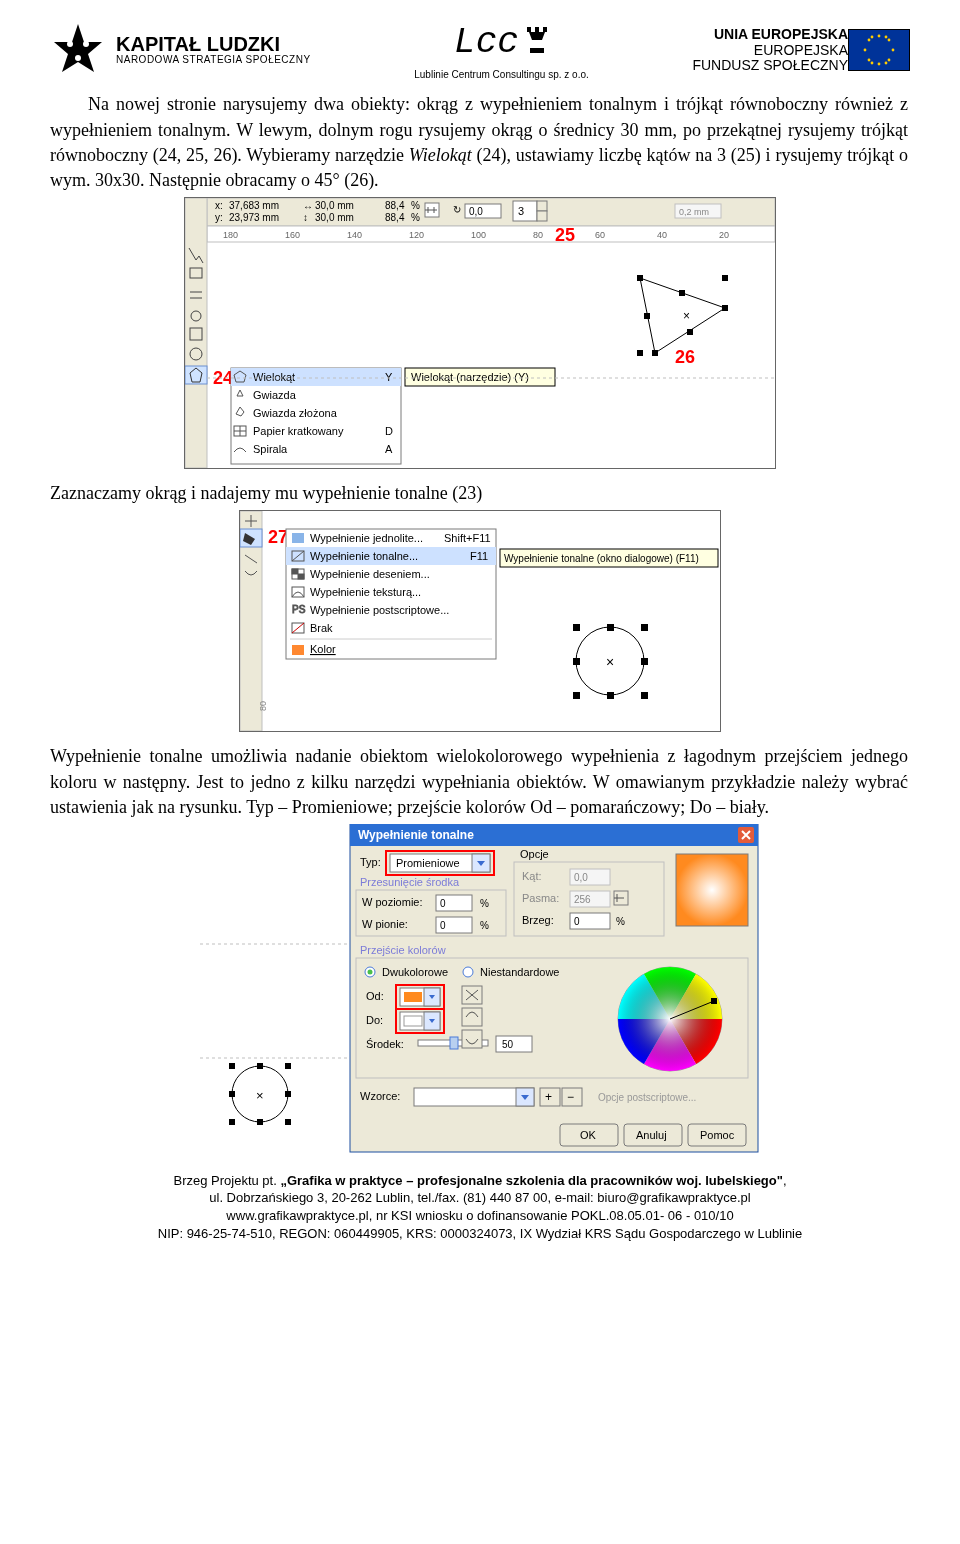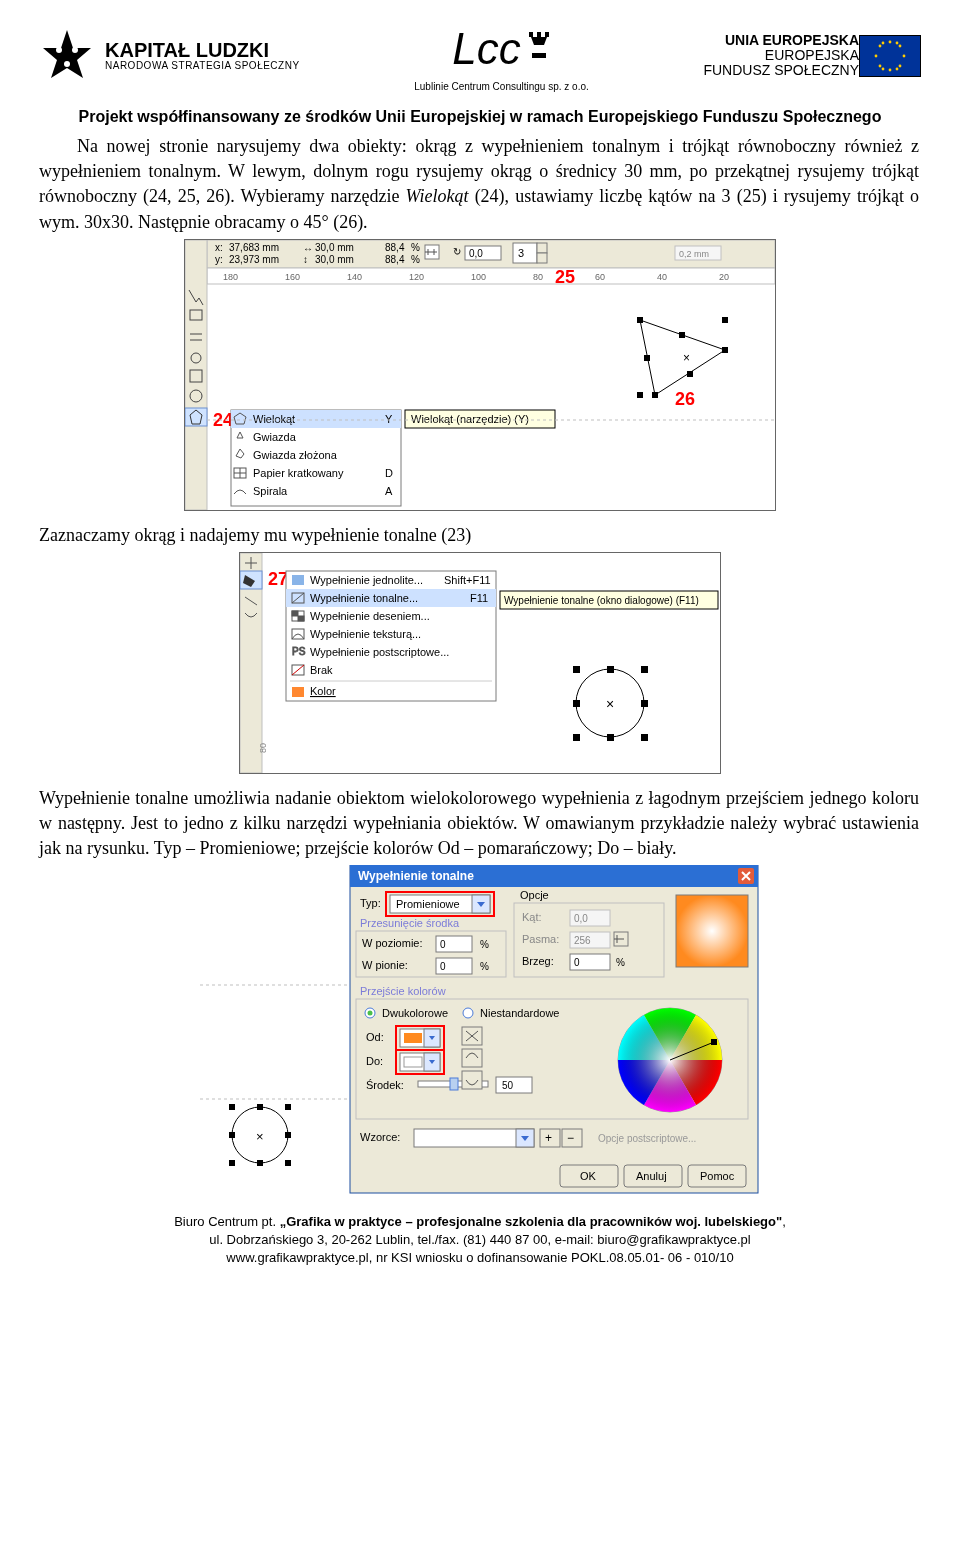--- a/index.html
+++ b/index.html
@@ -1,25 +1,25 @@
 <!DOCTYPE html>
 <html><head>
 <meta charset="utf-8">
 <style>
   body{margin:0;font-family:Georgia,'Times New Roman',serif;font-size:18px;line-height:1.4;color:#000;background:#fff;width:960px}
-  .page{width:960px;box-sizing:border-box;padding:0 39px}
+  .page{width:960px;box-sizing:border-box;padding:0 50px}
   .header-bar{display:flex;align-items:center;justify-content:space-between;padding:18px 0 10px 0;gap:16px}
   .kl-block{display:flex;align-items:center;gap:10px}
   .kl-icon svg{display:block}
   .kl-text{line-height:1.05}
   .kl-big{font-family:Arial,sans-serif;font-weight:700;font-size:20px}
   .kl-small{font-family:Arial,sans-serif;font-size:10px;letter-spacing:.5px}
   .lcc-block{font-family:Arial,sans-serif;text-align:center}
   .lcc-row{display:flex;align-items:center;gap:6px;justify-content:center}
-  .lcc-script{font-family:Liberation Sans, sans-serif;font-size:44px;font-style:italic}
+  .lcc-script{font-family:Liberation Mono, monospace;font-size:36px;font-style:italic}
   .lcc-cap{font-family:Arial,sans-serif;font-size:10px}
   .ue-block{display:flex;align-items:center;}
   .ue-text{text-align:right;font-family:Arial,sans-serif;line-height:1.1;font-size:14px}
   .ue-big{font-weight:700}
   .ue-flag{width:60px;height:40px;background:#003399;display:flex;align-items:center;justify-content:center;border:1px solid #000}
   .proj-line{font-family:'Century Gothic',Arial,sans-serif;font-weight:600;font-size:16px;text-align:center;margin:2px 0 6px 0}
   .body-text{text-align:justify;text-indent:38px;margin:0 2px 2px 0}
   .body-text.noindent{text-indent:0}
   .italic{font-style:italic}
   .fig{display:block;margin:4px auto 12px auto;border:1px solid #666}
@@ -79,21 +79,20 @@
               <circle cx="27" cy="7" r="1.4"></circle>
               <circle cx="13" cy="7" r="1.4"></circle>
               <circle cx="27" cy="33" r="1.4"></circle>
               <circle cx="13" cy="33" r="1.4"></circle>
             </g>
           </svg>
       </div>
     </div>
   </div>
 
-  <div class="proj-line">Projekt współfinansowany ze środków Unii Europejskiej w ramach Europejskiego Funduszu Społecznego</div>
 
   <p class="body-text">
     <span>Na nowej stronie narysujemy dwa obiekty: okrąg z wypełnieniem tonalnym i trójkąt równoboczny również z wypełnieniem tonalnym. W lewym, dolnym rogu rysujemy okrąg o średnicy 30 mm, po przekątnej rysujemy trójkąt równoboczny (24, 25, 26). Wybieramy narzędzie </span><span class="italic">Wielokąt</span><span> (24), ustawiamy liczbę kątów na 3 (25) i rysujemy trójkąt o wym. 30x30. Następnie obracamy o 45° (26).</span>
   </p>
 
   <svg class="fig" width="590" height="270" viewBox="0 0 590 270">
     <rect x="0" y="0" width="590" height="270" fill="#fff" stroke="none"></rect>
 
     <rect x="22" y="0" width="568" height="28" fill="#ece9d8" stroke="#bfbfbf"></rect>
     <text x="30" y="11" font-family="Arial" font-size="10">x:</text>
@@ -392,18 +391,19 @@
       <rect x="360" y="300" width="58" height="22" rx="3" fill="#ece9d8" stroke="#7a7a7a"></rect>
         <text x="380" y="315">OK</text>
       <rect x="424" y="300" width="58" height="22" rx="3" fill="#ece9d8" stroke="#7a7a7a"></rect>
         <text x="436" y="315">Anuluj</text>
       <rect x="488" y="300" width="58" height="22" rx="3" fill="#ece9d8" stroke="#7a7a7a"></rect>
         <text x="500" y="315">Pomoc</text>
     </g>
   </svg>
 
   <div class="footer">
-    <div><span>Biuro Centrum pt. </span><b>„Grafika w praktyce – profesjonalne szkolenia dla pracowników woj. lubelskiego"</b><span>,</span></div>
+    <div><span>Brzeg Projektu pt. </span><b>„Grafika w praktyce – profesjonalne szkolenia dla pracowników woj. lubelskiego"</b><span>,</span></div>
     <div>ul. Dobrzańskiego 3, 20-262 Lublin, tel./fax. (81) 440 87 00, e-mail: biuro@grafikawpraktyce.pl</div>
     <div>www.grafikawpraktyce.pl, nr KSI wniosku o dofinansowanie POKL.08.05.01- 06 - 010/10</div>
+    <div>NIP: 946-25-74-510, REGON: 060449905, KRS: 0000324073, IX Wydział KRS Sądu Gospodarczego w Lublinie</div>
   </div>
 
 </div>
 
 </body></html>

